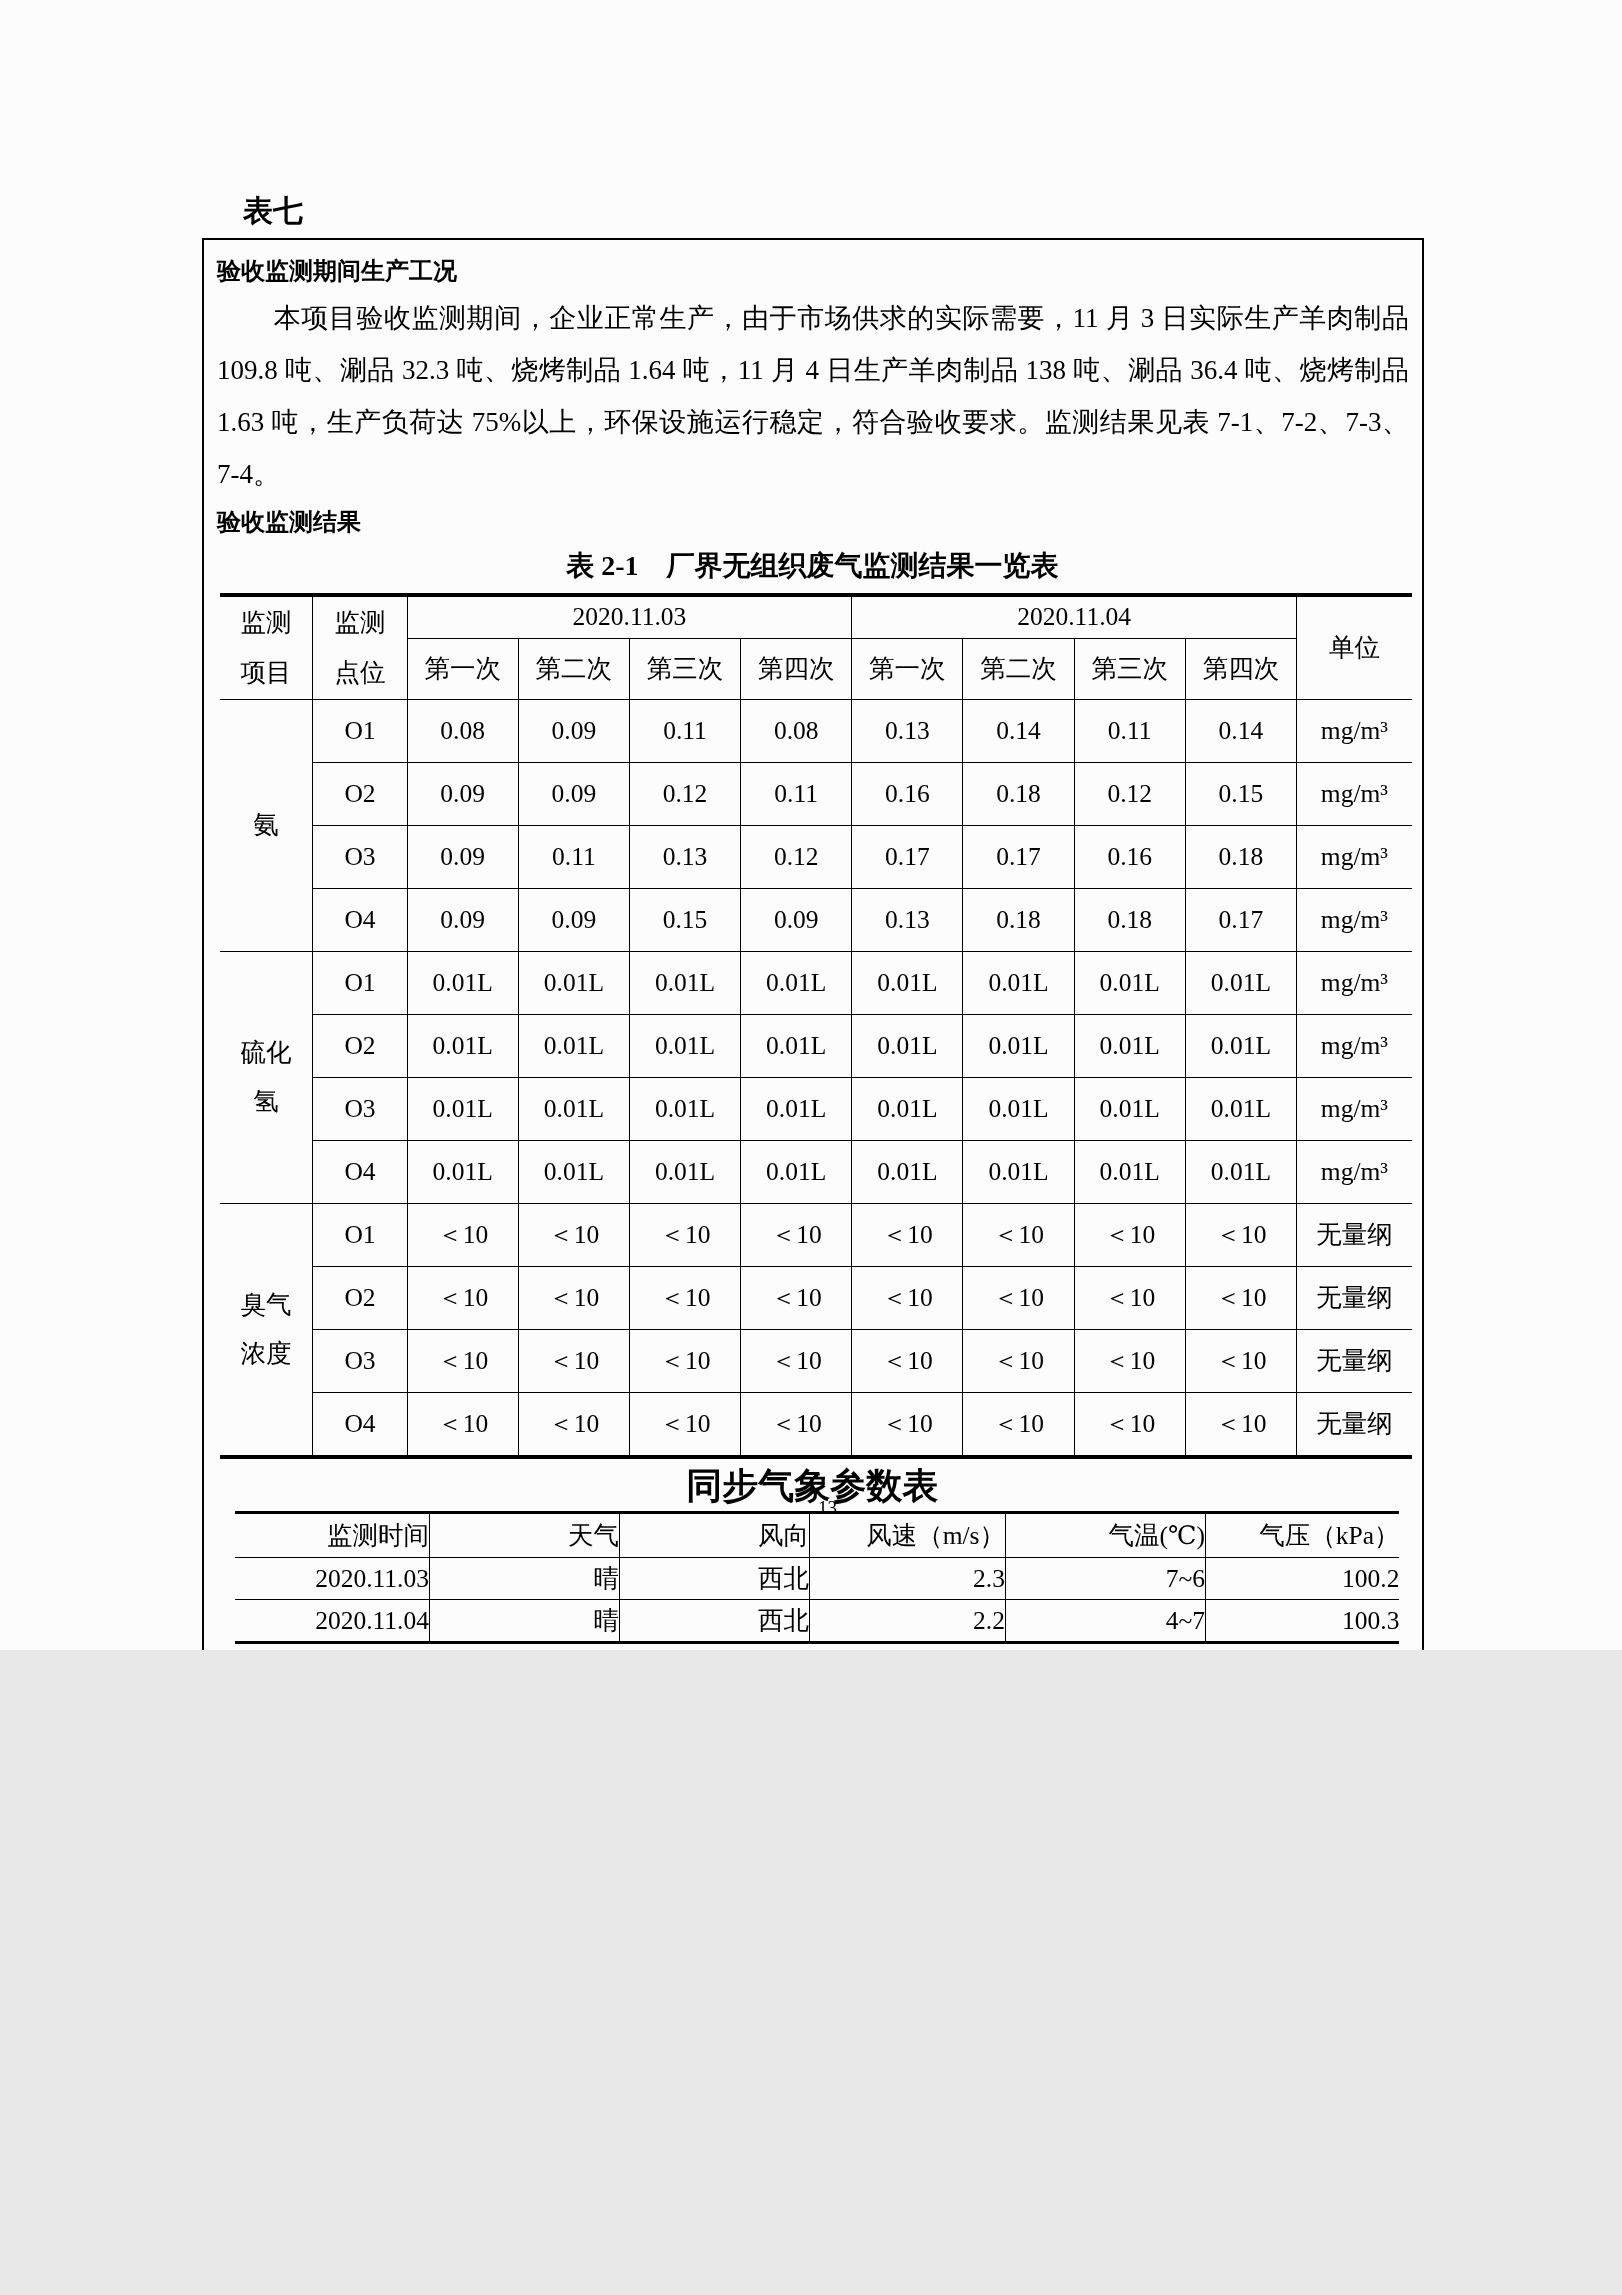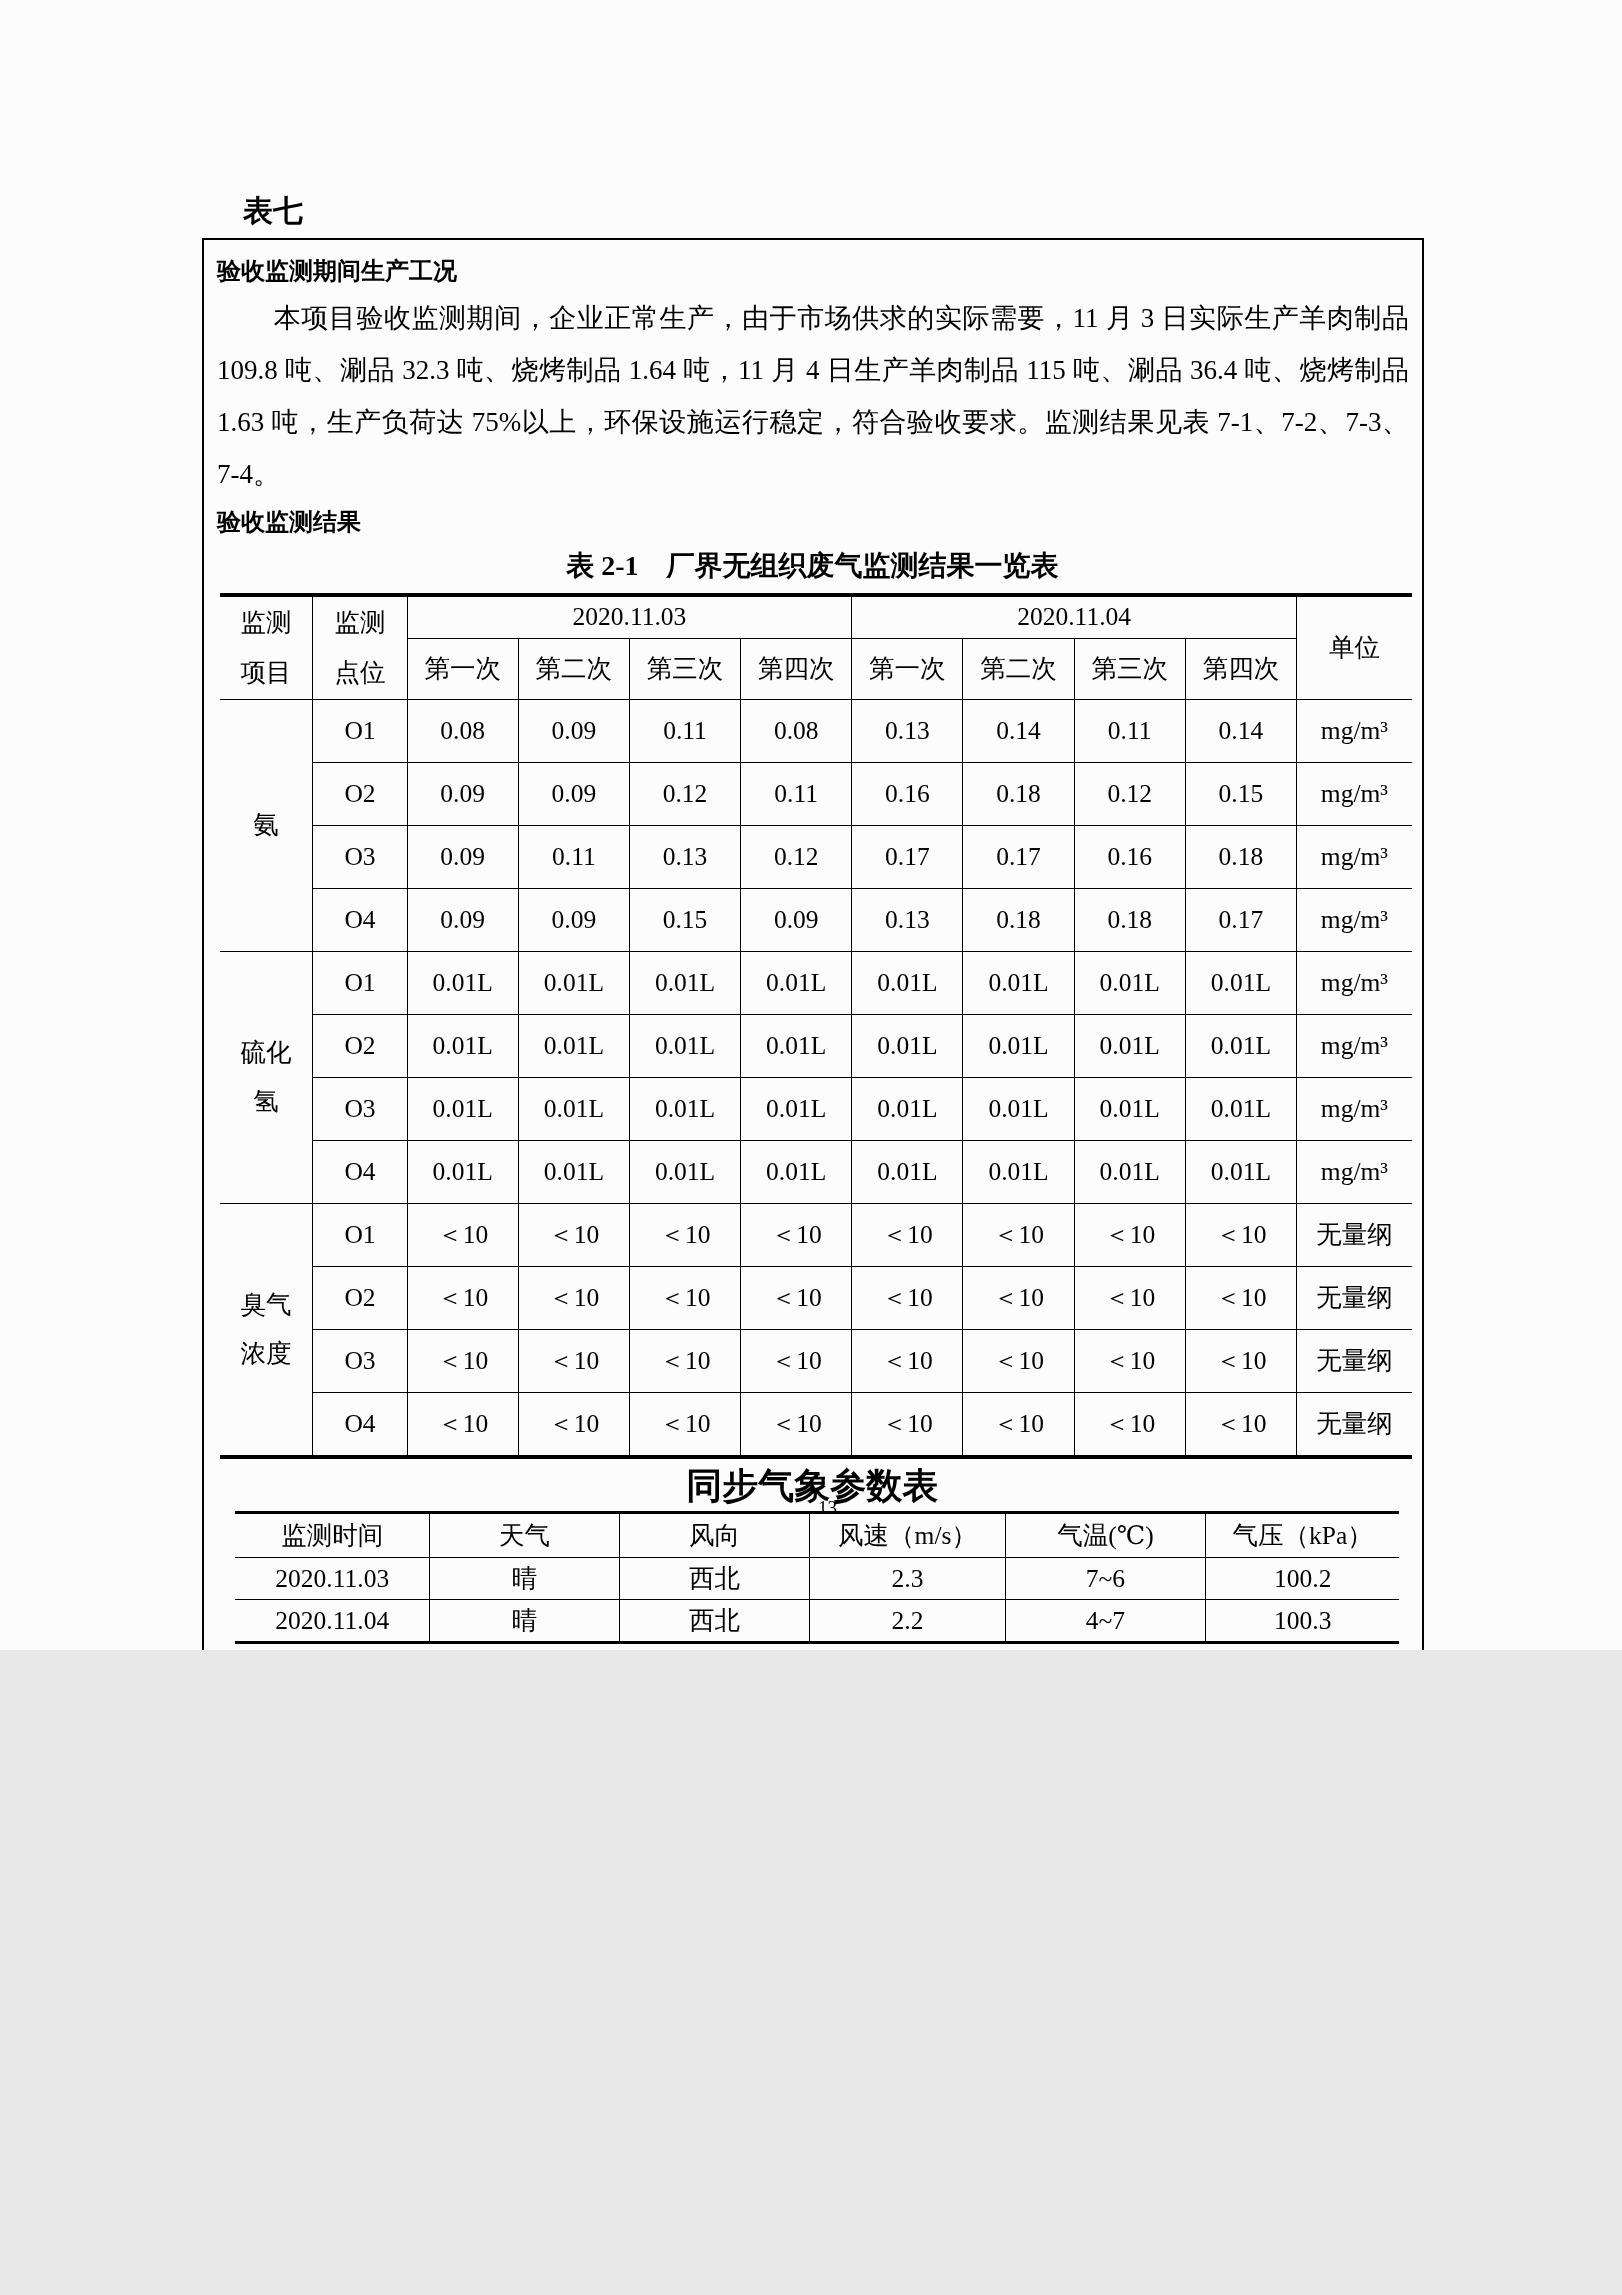--- a/index.html
+++ b/index.html
@@ -33,21 +33,21 @@
   .main-table tr > *:first-child { border-left:none; }
   .main-table tr > *:last-child  { border-right:none; }
   .main-table thead tr.date-row th { height:41px; }
   .main-table thead tr.pass-row th { height:60px; }
   .main-table tbody td, .main-table tbody th { height:62px; }
   .pre { white-space:pre-line; line-height:1.95; }
 
   .weather-title { font-size:36px; font-weight:700; text-align:center; line-height:37px; margin:9.2px 0 6.5px; }
   .weather-table { margin-left:23.6px; width:1163px; font-size:25.5px;
     border-top:3.9px solid #000; border-bottom:3.9px solid #000; }
-  .weather-table th, .weather-table td { border:1.6px solid #000; }
+  .weather-table th, .weather-table td { border:1.6px solid #000;text-align:right; }
   .weather-table tr > *:first-child { border-left:none; }
   .weather-table tr > *:last-child  { border-right:none; }
   .weather-table thead th { height:43px; }
   .weather-table tbody td { height:41px; }
 
   .page-num {
     position:absolute; left:16px; bottom:131px; width:100%;
     text-align:center; font-size:19px;
   }
 </style>
@@ -55,21 +55,21 @@
 <body>
 
 <div class="page">
 
   <div class="doc-title">表七</div>
 
   <div class="box">
 
     <div class="sec-heading">验收监测期间生产工况</div>
 
-    <p class="para">本项目验收监测期间，企业正常生产，由于市场供求的实际需要，11 月 3 日实际生产羊肉制品 109.8 吨、涮品 32.3 吨、烧烤制品 1.64 吨，11 月 4 日生产羊肉制品 115 吨、涮品 36.4 吨、烧烤制品 1.63 吨，生产负荷达 75%以上，环保设施运行稳定，符合验收要求。监测结果见表 7-1、7-2、7-3、7-4。</p>
+    <p class="para">本项目验收监测期间，企业正常生产，由于市场供求的实际需要，11 月 3 日实际生产羊肉制品 109.8 吨、涮品 32.3 吨、烧烤制品 1.64 吨，11 月 4 日生产羊肉制品 138 吨、涮品 36.4 吨、烧烤制品 1.63 吨，生产负荷达 75%以上，环保设施运行稳定，符合验收要求。监测结果见表 7-1、7-2、7-3、7-4。</p>
 
     <div class="sec-heading">验收监测结果</div>
 
     <div class="tbl-title">表 2-1　厂界无组织废气监测结果一览表</div>
 
     <table class="main-table">
       <colgroup>
         <col style="width:93px">
           <col style="width:94px">
         <col style="width:111px">

